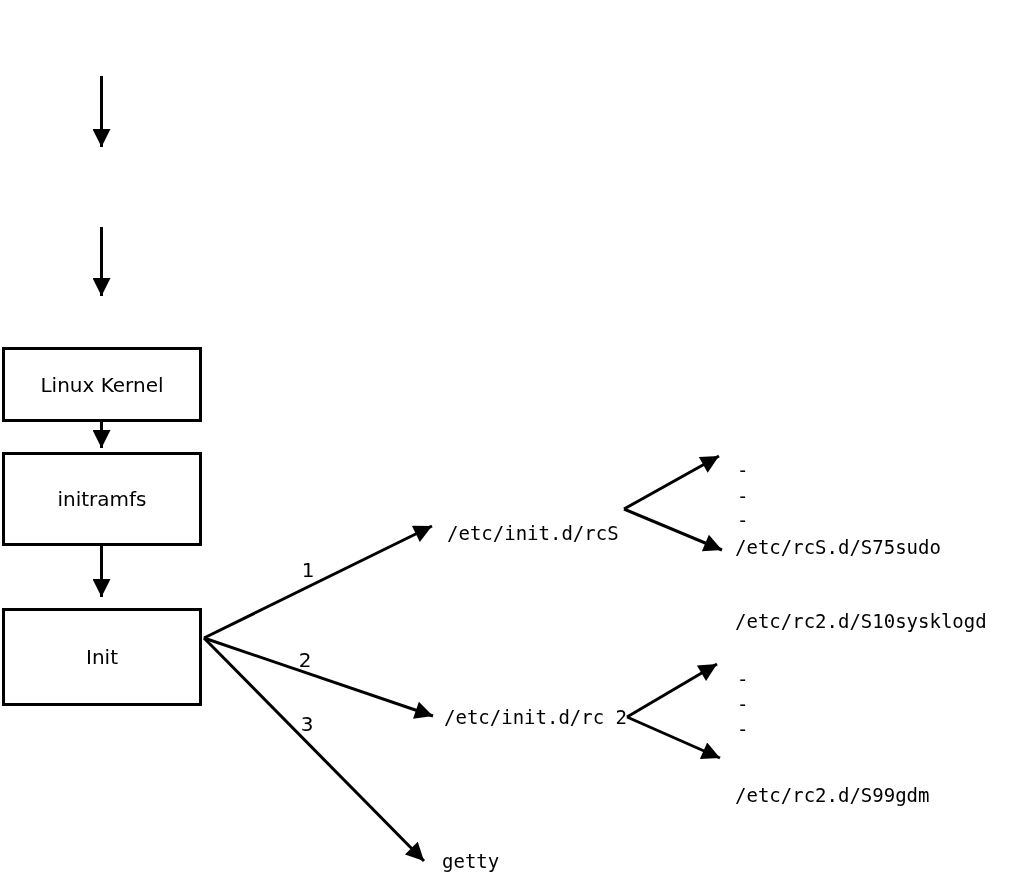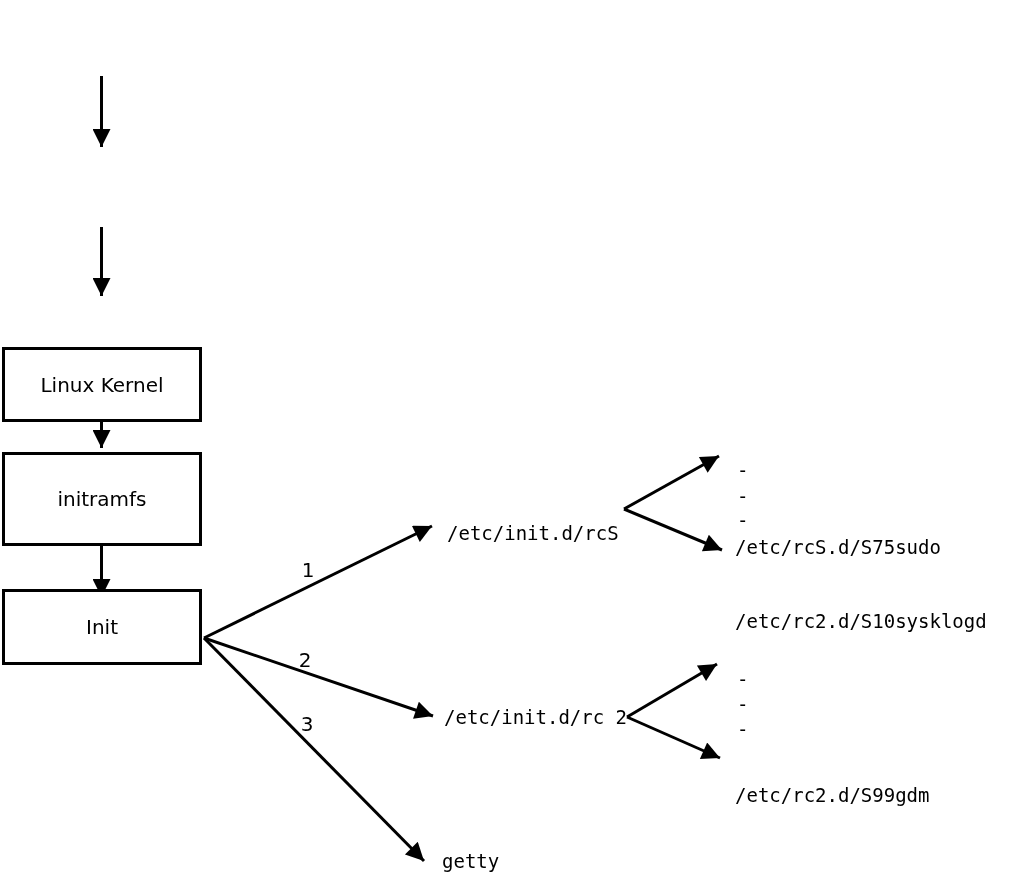--- a/index.html
+++ b/index.html
@@ -32,21 +32,21 @@
     box-sizing: border-box;
     display: flex;
     align-items: center;
     justify-content: center;
     font-size: 20px;
   }
   #node-bios       { top: 4px;   height: 72px; }
   #node-bootloader { top: 151px; height: 76px; }
   #node-kernel     { top: 300px; height: 75px; margin-top: 47px; }
   #node-initramfs  { top: 452px; height: 94px; }
-  #node-init       { top: 589px; height: 76px; }
+  #node-init       { top: 608px; height: 98px; }
 
   .caption {
     position: absolute;
     left: 358px;
     top: 114px;
     transform: translateY(-50%);
     font-size: 19px;
     white-space: nowrap;
   }
   .branch-num {

